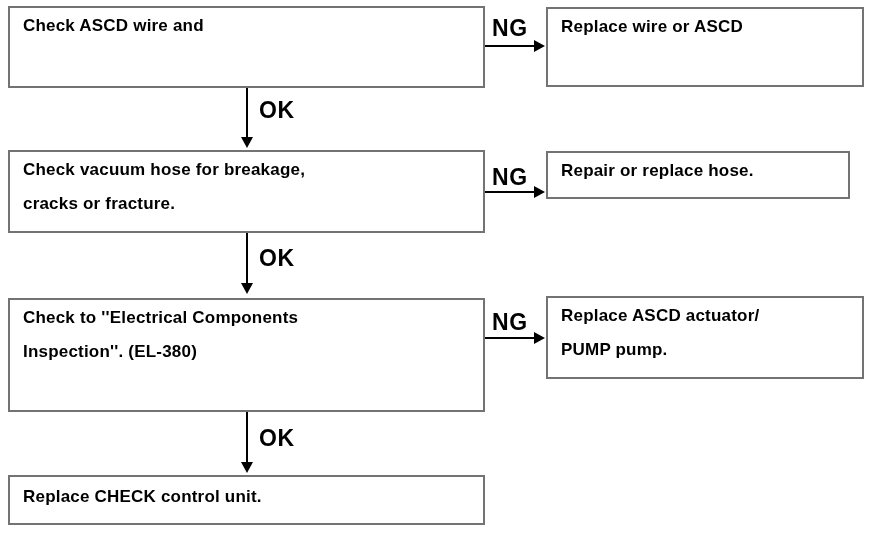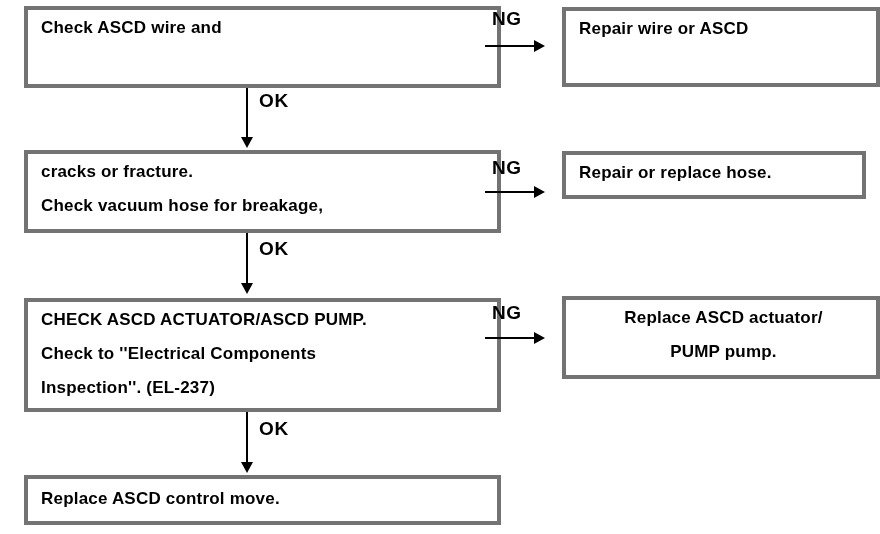--- a/index.html
+++ b/index.html
@@ -12,38 +12,38 @@
     width: 880px;
     height: 534px;
     background: #ffffff;
     color: #000000;
     font-family: "Liberation Sans", sans-serif;
     overflow: hidden;
   }
   .box {
     position: absolute;
     box-sizing: border-box;
-    border: 4px solid #737373;
+    border: 2px solid #737373;
     background: #ffffff;
     padding: 1px 8px 4px 13px;
-    margin-left: 16px;
   }
   .tline {
     font-size: 17px;
     font-weight: bold;
     line-height: 34px;
     letter-spacing: 0.2px;
     white-space: nowrap;
   }
   .tag {
     position: absolute;
-    font-size: 19px;
+    font-size: 23px;
     font-weight: bold;
     letter-spacing: 0.6px;
     line-height: 22px;
+    margin-top: 9px;
   }
   .varrow {
     position: absolute;
     width: 2px;
     background: #000000;
   }
   .varrow::after {
     content: "";
     position: absolute;
     bottom: -11px;
@@ -70,55 +70,54 @@
 </head>
 <body>
 
 <div class="canvas">
 
   <div class="box" style="left:8px; top:6px; width:477px; height:82px;">
     <div class="tline">Check ASCD wire and</div>
   </div>
 
   <div class="box" style="left:546px; top:7px; width:318px; height:80px;">
-    <div class="tline">Repair wire or ASCD</div>
+    <div class="tline">Replace wire or ASCD</div>
   </div>
 
   <div class="harrow" style="left:485px; top:45px; width:49px;"></div>
   <div class="tag" style="left:492px; top:8px;">NG</div>
   <div class="varrow" style="left:246px; top:88px; height:49px;"></div>
   <div class="tag" style="left:259px; top:90px;">OK</div>
 
   <div class="box" style="left:8px; top:150px; width:477px; height:83px;">
+    <div class="tline">Check vacuum hose for breakage,</div>
     <div class="tline">cracks or fracture.</div>
-    <div class="tline">Check vacuum hose for breakage,</div>
   </div>
 
   <div class="box" style="left:546px; top:151px; width:304px; height:48px;">
     <div class="tline">Repair or replace hose.</div>
   </div>
 
   <div class="harrow" style="left:485px; top:191px; width:49px;"></div>
   <div class="tag" style="left:492px; top:157px;">NG</div>
   <div class="varrow" style="left:246px; top:233px; height:50px;"></div>
   <div class="tag" style="left:259px; top:238px;">OK</div>
 
   <div class="box" style="left:8px; top:298px; width:477px; height:114px;">
-    <div class="tline">CHECK ASCD ACTUATOR/ASCD PUMP.</div>
     <div class="tline">Check to ''Electrical Components</div>
-    <div class="tline">Inspection''. (EL-237)</div>
+    <div class="tline">Inspection''. (EL-380)</div>
   </div>
 
-  <div class="box" style="left:546px; top:296px; width:318px; height:83px;text-align:center;">
+  <div class="box" style="left:546px; top:296px; width:318px; height:83px;">
     <div class="tline">Replace ASCD actuator/</div>
     <div class="tline">PUMP pump.</div>
   </div>
 
   <div class="harrow" style="left:485px; top:337px; width:49px;"></div>
   <div class="tag" style="left:492px; top:302px;">NG</div>
   <div class="varrow" style="left:246px; top:412px; height:50px;"></div>
   <div class="tag" style="left:259px; top:418px;">OK</div>
 
   <div class="box" style="left:8px; top:475px; width:477px; height:50px; padding-top:3px;">
-    <div class="tline">Replace ASCD control move.</div>
+    <div class="tline">Replace CHECK control unit.</div>
   </div>
 
 </div>
 
 </body></html>

